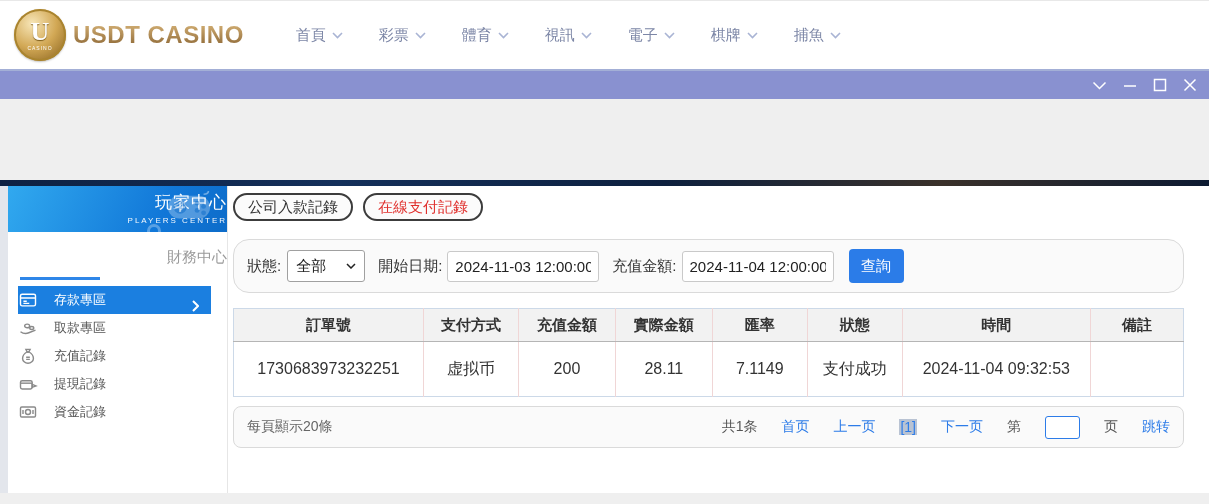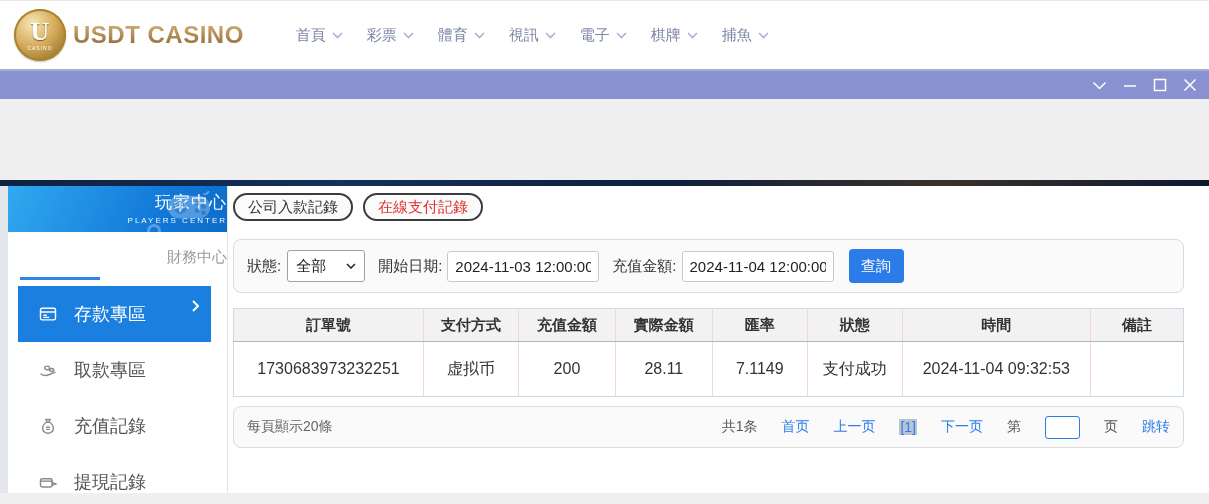--- a/index.html
+++ b/index.html
@@ -22,21 +22,21 @@
     display:flex; flex-direction:column; align-items:center; justify-content:center;
     color:#fff;
   }
   .logo-u { font-family:"Liberation Serif","DejaVu Serif",serif; font-size:26px; font-weight:bold; line-height:24px; text-shadow:0 1px 1px #7a5a18; }
   .logo-ball-sub { font-size:5px; letter-spacing:1px; margin-top:1px; }
   .logo-text {
     font-size:24px; font-weight:bold; letter-spacing:.5px; color:#a8824e;
     background:linear-gradient(180deg,#caa66c 20%,#8f6a38 90%);
     -webkit-background-clip:text; background-clip:text; -webkit-text-fill-color:transparent;
   }
-  .main-nav { display:flex; margin-left:52px; gap:24px; }
+  .main-nav { display:flex; margin-left:52px; gap:36px; }
   .nav-item { display:flex; align-items:center; gap:6px; font-size:15px; color:#7c86a6; cursor:pointer; }
 
   
   .purple-bar {
     height:28px; background:#8991d0; display:flex; justify-content:flex-end;
     align-items:center; gap:16px; padding-right:12px;
   }
   .win-icon { display:flex; align-items:center; cursor:pointer; }
 
   
@@ -57,39 +57,39 @@
   }
   .sb-title { font-size:17px; letter-spacing:1px; }
   .sb-sub { font-size:8px; letter-spacing:2px; margin-top:2px; opacity:.95; }
   .sb-gamepad { position:absolute; right:12px; top:5px; opacity:.8; }
   .sb-ring { position:absolute; right:66px; bottom:-6px; width:14px; height:14px;
     border:3px solid rgba(255,255,255,.3); border-radius:50%; }
   .sb-section { margin:16px 0 0 12px; font-size:15px; color:#9a9a9a; }
   .sb-underline { width:80px; height:3px; background:#2e86e8; margin:10px 0 4px 12px; }
   .sb-menu { list-style:none; margin-top:6px; padding:0 16px 0 10px; }
   .sb-item {
-    height:56px; display:flex; align-items:center; gap:16px; padding-left:20px;
-    font-size:18px; color:#555; position:relative; cursor:pointer;
+    height:28px; display:flex; align-items:center; gap:16px; padding-left:0;
+    font-size:13px; color:#555; position:relative; cursor:pointer;
   }
   .sb-item svg { stroke:#8a8a8a; }
   .sb-item.active { background:#1b7fe0; color:#fff; }
   .sb-item.active svg { stroke:#fff; }
   .sb-item .chev { position:absolute; right:12px; top:14px; }
 
   
   .main-panel { flex:1; background:#fff; padding:7px 25px 0 5px; }
   .tabs { display:flex; gap:10px; margin-bottom:18px; }
   .tab-pill {
     border:2px solid #3c3c3c; border-radius:16px; padding:0 13px; height:28px;
     line-height:24px; font-size:15px; color:#333; background:#fbfbfb; cursor:pointer;
   }
   .tab-pill.online { color:#e0312e; }
 
   .filter-box {
-    border:1px solid #dadada; border-radius:8px; background:#fafafa; height:54px;
+    border:1px solid #dadada; border-radius:16px; background:#fafafa; height:54px;
     display:flex; align-items:center; padding:0 13px;
   }
   .f-label { font-size:15px; color:#333; white-space:nowrap; }
   .status-select {
     width:78px; height:32px; border:1px solid #a0a0a0; border-radius:3px; background:#fff;
     display:flex; align-items:center; justify-content:space-between; padding:0 8px;
     margin-left:6px; font-size:15px; color:#222; cursor:pointer;
   }
   .date-label { margin-left:13px; }
   .f-input {

